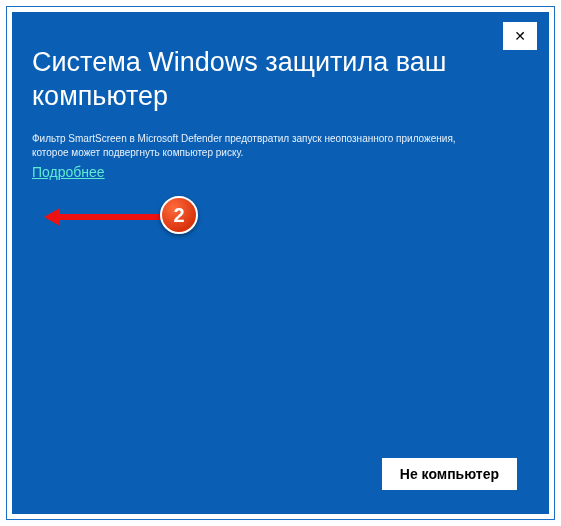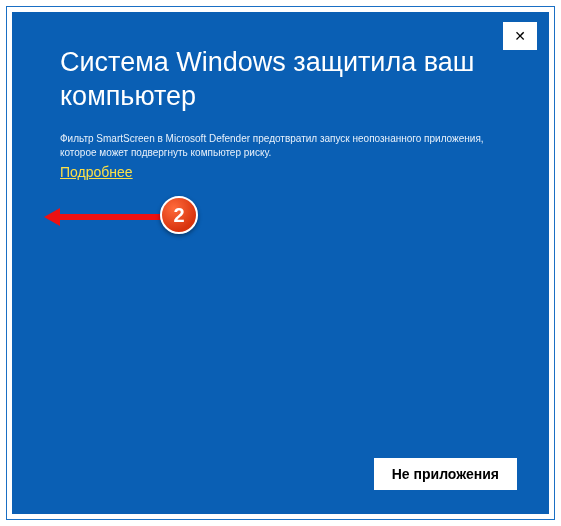--- a/index.html
+++ b/index.html
@@ -20,21 +20,21 @@
     border: 1px solid #1a6fc4;
   }
   .dialog {
     position: absolute;
     top: 12px;
     left: 12px;
     right: 12px;
     bottom: 12px;
     background: #0a5fb4;
     color: #fff;
-    padding: 34px 32px 24px 48px;
+    padding: 34px 32px 24px 20px;
     display: flex;
     flex-direction: column;
   }
   .close-btn {
     position: absolute;
     top: 22px;
     right: 24px;
     width: 34px;
     height: 28px;
     background: #fff;
@@ -56,21 +56,21 @@
   }
   .body-text {
     font-size: 10px;
     line-height: 1.4;
     margin: 0 0 2px 0;
     color: #e8f1fb;
     max-width: 430px;
   }
   .more-link {
     font-size: 14px;
-    color: #fde047;
+    color: #5eead4;
     text-decoration: underline;
     cursor: pointer;
     display: inline-block;
     margin-top: 2px;
     align-self: flex-start;
   }
   .footer {
     margin-top: auto;
     display: flex;
     justify-content: flex-end;
@@ -135,21 +135,21 @@
 <body>
 
 <div class="frame"></div>
 
 <div class="dialog">
   <h1 class="title">Система Windows защитила ваш компьютер</h1>
   <p class="body-text">Фильтр SmartScreen в Microsoft Defender предотвратил запуск неопознанного приложения, которое может подвергнуть компьютер риску.</p>
   <a class="more-link">Подробнее</a>
 
   <div class="footer">
-    <button class="dont-run-btn">Не приложения</button>
+    <button class="dont-run-btn">Не компьютер</button>
   </div>
 </div>
 
 <div class="close-btn">
   <span>✕</span>
 </div>
 
 <div class="arrow">
   <div class="arrow-head"></div>
   <div class="arrow-shaft"></div>

